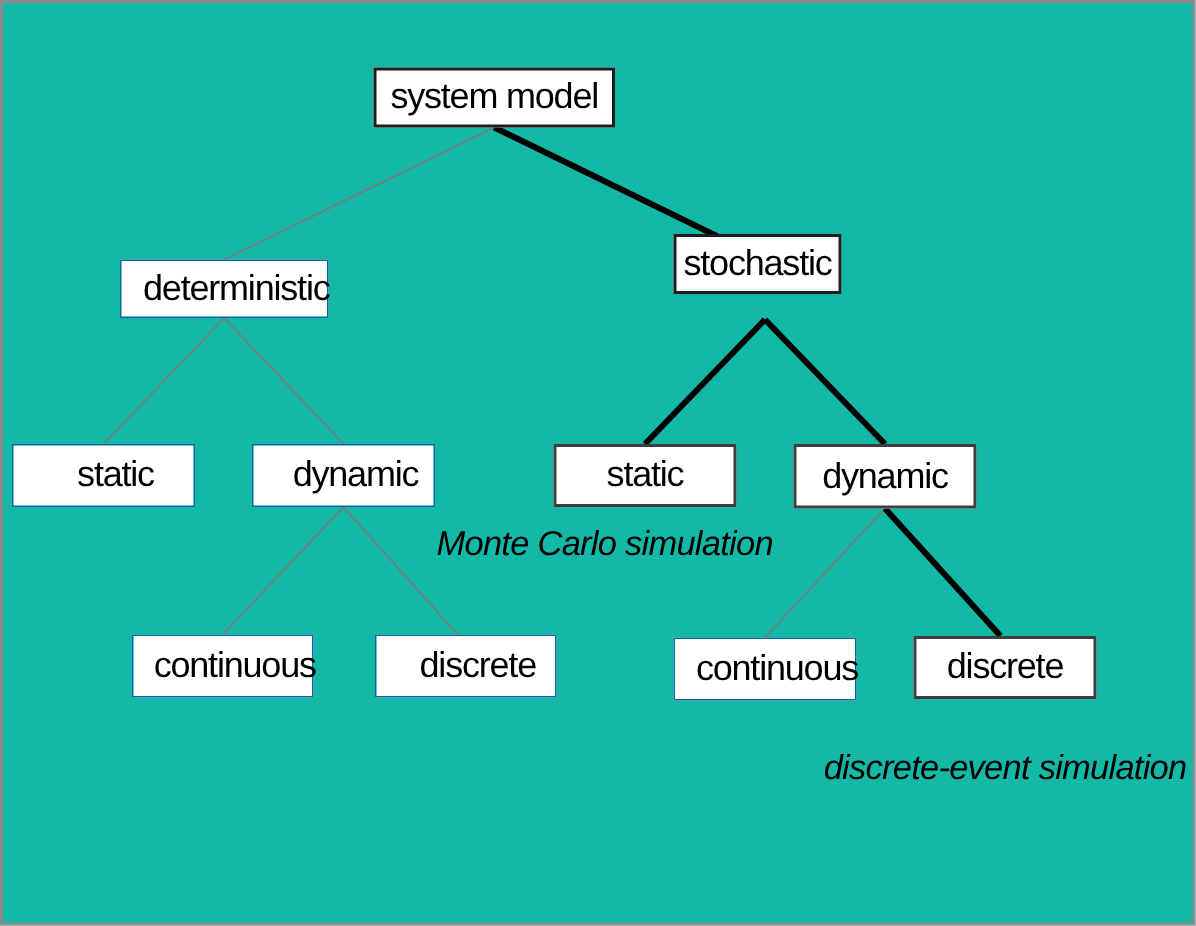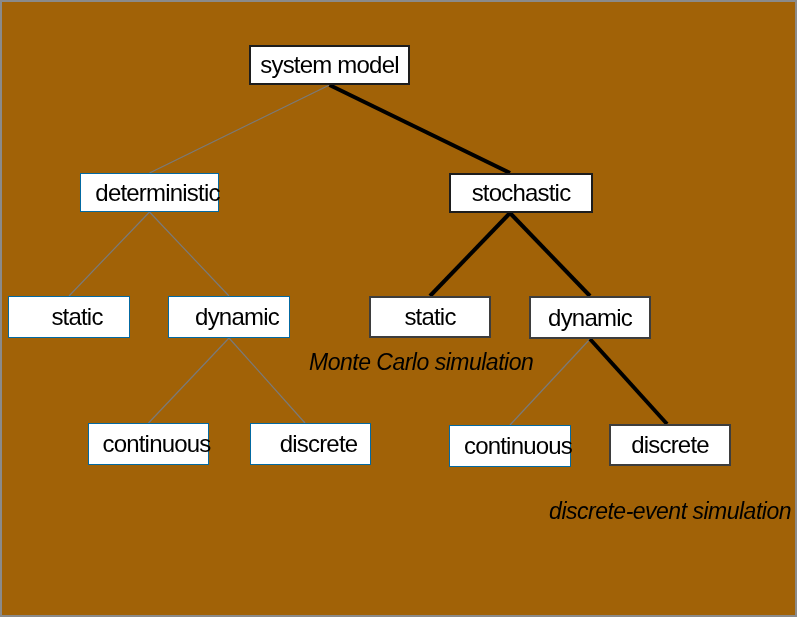--- a/index.html
+++ b/index.html
@@ -7,21 +7,21 @@
     padding: 0;
     background: #ffffff;
     font-family: "Liberation Sans", sans-serif;
   }
   .canvas {
     position: relative;
     width: 797px;
     height: 617px;
     box-sizing: border-box;
     border: 2px solid #8a8a8a;
-    background: #a16207;
+    background: #14b8a6;
     overflow: hidden;
   }
   .edges-layer {
     position: absolute;
     left: 0;
     top: 0;
     width: 797px;
     height: 617px;
     pointer-events: none;
   }
@@ -36,39 +36,39 @@
     font-size: 24px;
     letter-spacing: -0.8px;
     white-space: nowrap;
   }
   .box-heavy  { border: 2px solid #1d1d1d; }
   .box-medium { border: 2px solid #3d3d3d; }
   .box-light  { border: 1px solid #0369a1; padding-left: 16px; }
 
   .n-system-model   { left: 247px; top: 43px;  width: 161px; height: 40px; }
   .n-deterministic  { left: 78px;  top: 171px; width: 139px; height: 39px; }
-  .n-stochastic     { left: 447px; top: 171px; width: 144px; height: 40px; }
+  .n-stochastic     { left: 447px; top: 154px; width: 112px; height: 40px; }
   .n-det-static     { left: 6px;   top: 294px; width: 122px; height: 42px; }
   .n-det-dynamic    { left: 166px; top: 294px; width: 122px; height: 42px; }
   .n-det-continuous { left: 86px;  top: 421px; width: 121px; height: 42px; }
   .n-det-discrete   { left: 248px; top: 421px; width: 121px; height: 42px; }
   .n-sto-static     { left: 367px; top: 294px; width: 122px; height: 42px; }
   .n-sto-dynamic    { left: 527px; top: 294px; width: 122px; height: 43px; }
   .n-sto-continuous { left: 447px; top: 423px; width: 122px; height: 42px; }
   .n-sto-discrete   { left: 607px; top: 422px; width: 122px; height: 42px; }
 
   .annotation {
     position: absolute;
     font-style: italic;
     font-size: 23px;
     letter-spacing: -0.5px;
     color: #000000;
     white-space: nowrap;
   }
-  .ann-monte-carlo    { left: 307px; top: 347px; }
+  .ann-monte-carlo    { left: 289px; top: 347px; }
   .ann-discrete-event { right: 4px;  top: 471px; text-align: right; margin-top: 25px; }
 </style>
 </head>
 <body>
 
 <div class="canvas">
 
   <svg class="edges-layer" viewBox="0 0 797 617" xmlns="http://www.w3.org/2000/svg">
       <line x1="327.5" y1="83" x2="147.5" y2="171" stroke="#7a7a7a" stroke-width="1.2"></line>
       <line x1="327.5" y1="83" x2="508" y2="171" stroke="#000000" stroke-width="4"></line>

